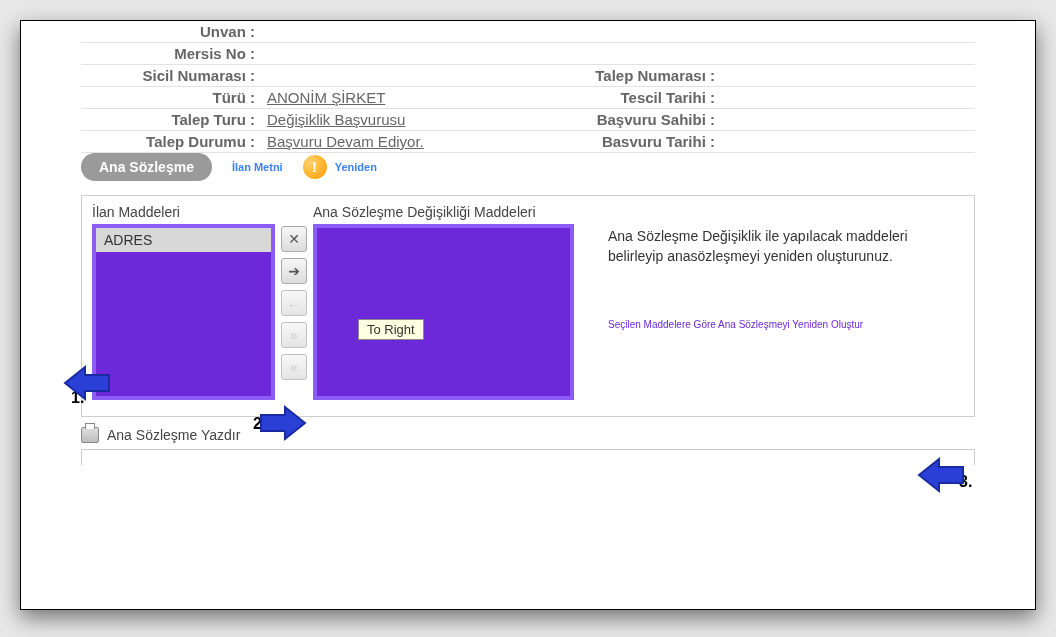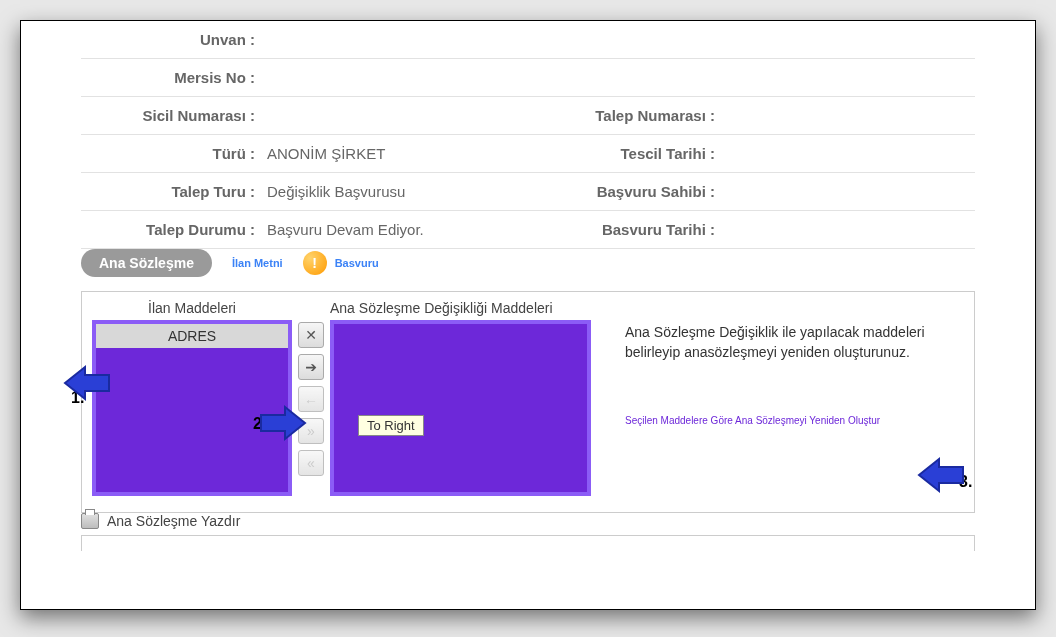--- a/index.html
+++ b/index.html
@@ -24,32 +24,32 @@
   .content {
     padding: 0 60px 20px 60px;
     position: relative;
   }
   .info-table {
     width: 100%;
     border-collapse: collapse;
   }
   .info-table tr { border-bottom: 1px solid #e2e2e2; }
   .info-table td {
-    padding: 10px 6px;
+    padding: 2px 6px;
     font-size: 15px;
     color: #666;
     vertical-align: middle;
   }
   .label-cell {
     text-align: right;
     font-weight: bold;
     color: #888;
     white-space: nowrap;
   }
-  .value-cell { color: #666; }
+  .value-cell { color: #666; text-decoration: underline; }
   .tabs-row {
     display: flex;
     align-items: center;
     gap: 20px;
     margin-bottom: 14px;
   }
   .tab-pill {
     background: #9a9a9a;
     color: #fff;
     border-radius: 14px;
@@ -100,21 +100,21 @@
   }
   .listbox .item {
     padding: 4px 8px;
     font-size: 14px;
     color: #333;
     cursor: pointer;
   }
   .listbox .item.selected {
     background: #d8d8d8;
   }
-  .left-list-wrap { width: 200px; text-align: center; }
+  .left-list-wrap { width: 183px; }
   .right-list-wrap { width: 261px; }
   .btn-col {
     display: flex;
     flex-direction: column;
     gap: 6px;
     padding-top: 4px;
   }
   .sq-btn {
     width: 26px; height: 26px;
     background: linear-gradient(#f6f6f6,#dcdcdc);
@@ -153,20 +153,21 @@
     display: inline-block;
     margin-top: 52px;
     color: #6d28d9;
     font-size: 10px;
     cursor: pointer;
   }
   .print-row {
     display: flex;
     align-items: center;
     gap: 8px;
+    margin-top: 10px;
     color: #444;
     font-size: 14px;
     cursor: pointer;
   }
   .printer-icon {
     width: 18px; height: 16px;
     background: linear-gradient(#e0e0e0,#bdbdbd);
     border: 1px solid #888;
     border-radius: 2px;
     position: relative;
@@ -232,21 +233,21 @@
         <td class="value-cell"></td>
       </tr>
     </tbody>
       </table>
 
     <div class="tabs-row">
       <div class="tab-pill">Ana Sözleşme</div>
       <div class="tab-link">İlan Metni</div>
       <div class="tab-with-icon">
         <div class="alert-icon">!</div>
-        <span class="tab-link">Basvuru</span>
+        <span class="tab-link">Yeniden</span>
       </div>
     </div>
 
     <div class="panel">
       <div class="panel-row">
         <div class="left-list-wrap">
           <div class="col-head">İlan Maddeleri</div>
           <div class="listbox">
             <div class="item selected">ADRES</div>
           </div>

